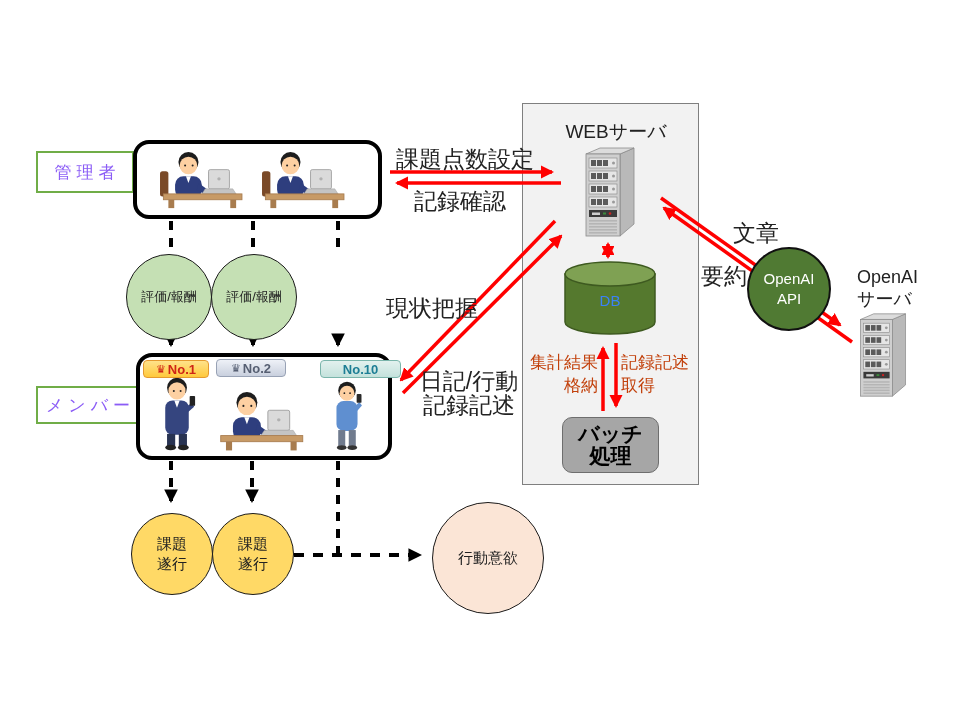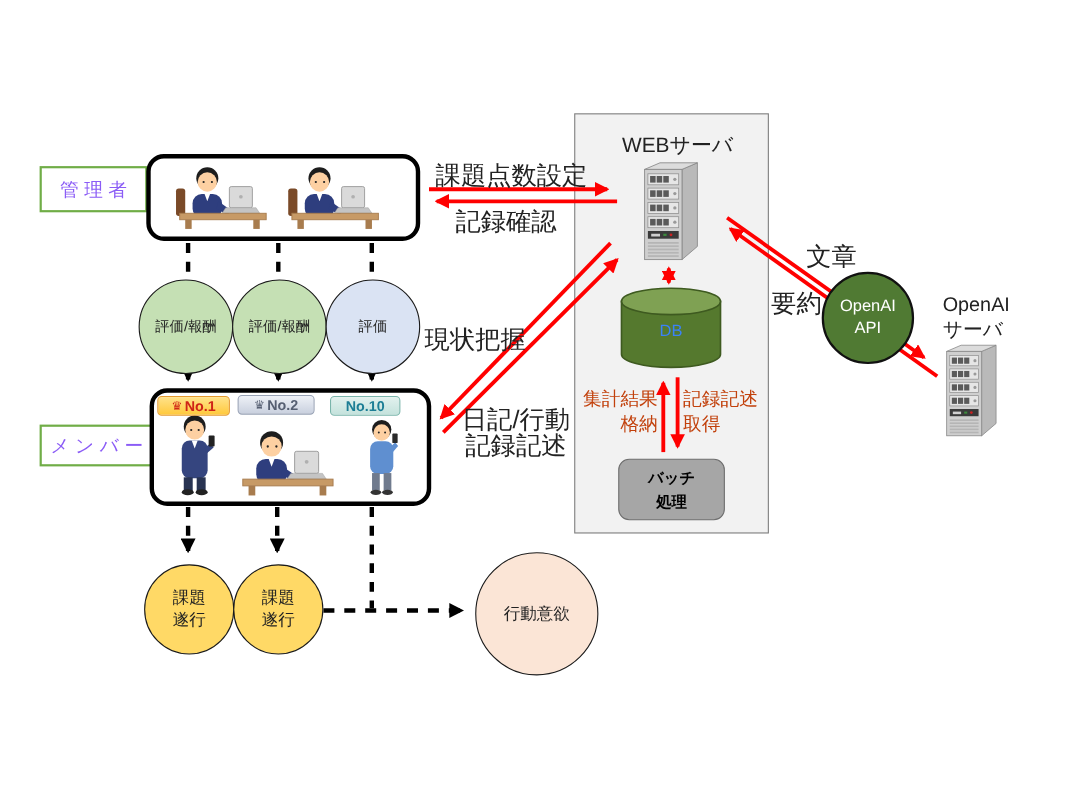--- a/index.html
+++ b/index.html
@@ -13,21 +13,21 @@
   .groupbox{border:4px solid #000;border-radius:16px;background:#fff;}
   .flowlabel{font-size:23px;color:#222;text-align:center;line-height:24px;white-space:nowrap;}
   .circle{border-radius:50%;border:1.6px solid #1a1a1a;display:flex;flex-direction:column;
           align-items:center;justify-content:center;text-align:center;}
   .c-eval{width:84px;height:84px;background:#c5e0b4;font-size:13px;}
   .c-eval-blue{background:#dae3f3;}
   .c-task{width:80px;height:80px;background:#ffd966;font-size:15px;line-height:20px;}
   .c-motiv{width:110px;height:110px;background:#fbe5d6;font-size:15px;}
   .c-api{width:80px;height:80px;background:#507a33;border:2px solid #111;color:#fff;font-size:15px;line-height:20px;}
   .batch{background:#a6a6a6;border:1.6px solid #6e6e6e;border-radius:10px;display:flex;flex-direction:column;
-         align-items:center;justify-content:center;font-size:14px;font-weight:bold;color:#000;line-height:22px;}
+         align-items:center;justify-content:center;font-size:21px;font-weight:bold;color:#000;line-height:22px;}
   .sidelabel{font-size:17px;line-height:23px;color:#c2410c;white-space:nowrap;}
   .badge{position:absolute;z-index:3;height:18px;border-radius:4px;display:flex;align-items:center;
          justify-content:center;font-size:13px;font-weight:bold;box-sizing:border-box;}
   .badge .crown{font-size:11px;margin-right:2px;font-weight:normal;}
   .b1{background:linear-gradient(#ffe28a,#ffc93c);border:1.5px solid #e59a2f;color:#cf2417;}
   .b2{background:linear-gradient(#eef1f7,#c9d0de);border:1.5px solid #98a2b5;color:#565f72;}
   .b3{background:linear-gradient(#e2f1ee,#c4e2dc);border:1.5px solid #7ab5ab;color:#1d7e95;}
   .dbtext{position:absolute;color:#3b82f6;font-size:15px;}
   .srvlabel{font-size:19px;text-align:center;color:#222;}
   .oailabel{font-size:18px;line-height:22px;color:#222;}
@@ -111,35 +111,32 @@
     <rect x="16" y="62" width="7" height="10" fill="#a87c4e"></rect>
     <rect x="90" y="62" width="7" height="10" fill="#a87c4e"></rect>
   </svg>
 
   <div class="node circle c-eval" style="left:126px;top:254px;">
     <span>評価/報酬</span>
   </div>
   <div class="node circle c-eval" style="left:211px;top:254px;">
     <span>評価/報酬</span>
   </div>
-  <div class="node circle c-eval c-eval-blue" style="left:296px;top:254px;">
-    <span>評価</span>
-  </div>
 
   <div class="node groupbox" style="left:136px;top:353px;width:248px;height:99px;"></div>
 
   <div class="badge b1" style="left:143px;top:360px;width:66px;">
     <span class="crown">♛</span>
     <span>No.1</span>
   </div>
   <div class="badge b2" style="left:216px;top:359px;width:70px;">
     <span class="crown">♛</span>
     <span>No.2</span>
   </div>
-  <div class="badge b3" style="left:300px;top:360px;width:64px;">
+  <div class="badge b3" style="left:320px;top:360px;width:81px;">
     <span>No.10</span>
   </div>
 
   <svg class="node" style="left:150px;top:376px;" width="54" height="76" viewBox="0 0 52 84">
     <rect x="13" y="27" width="26" height="38" rx="8" fill="#35457f"></rect>
     <polygon points="23,27 29,27 26,35" fill="#fff"></polygon>
     <path d="M36,34 L42,30 L45,34 L38,40 Z" fill="#35457f"></path>
     <rect x="40" y="22" width="6" height="11" rx="1" fill="#222"></rect>
     <rect x="15" y="64" width="9" height="14" fill="#283352"></rect>
     <rect x="28" y="64" width="9" height="14" fill="#283352"></rect>

